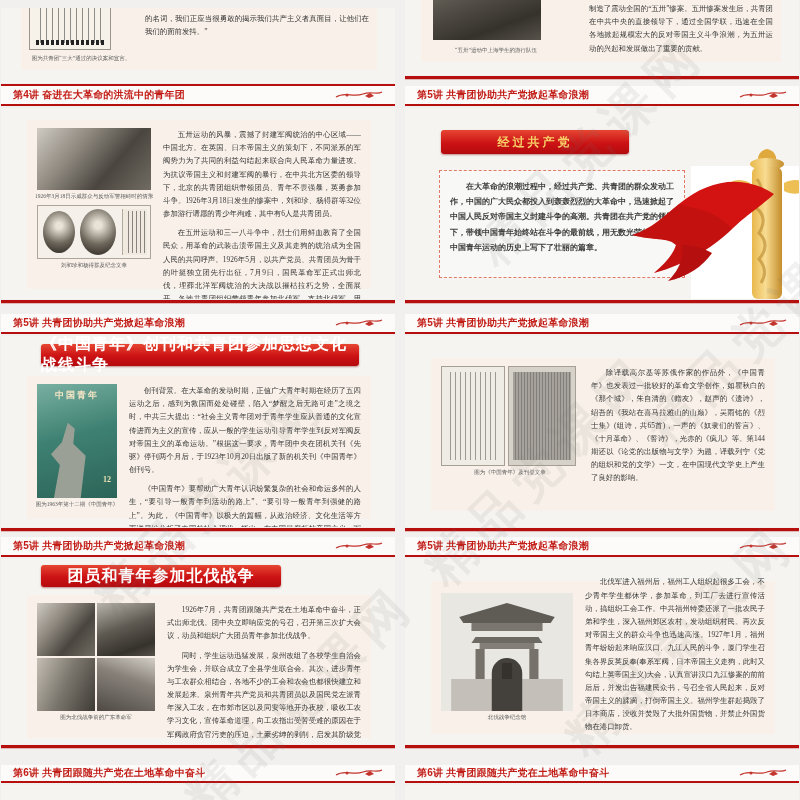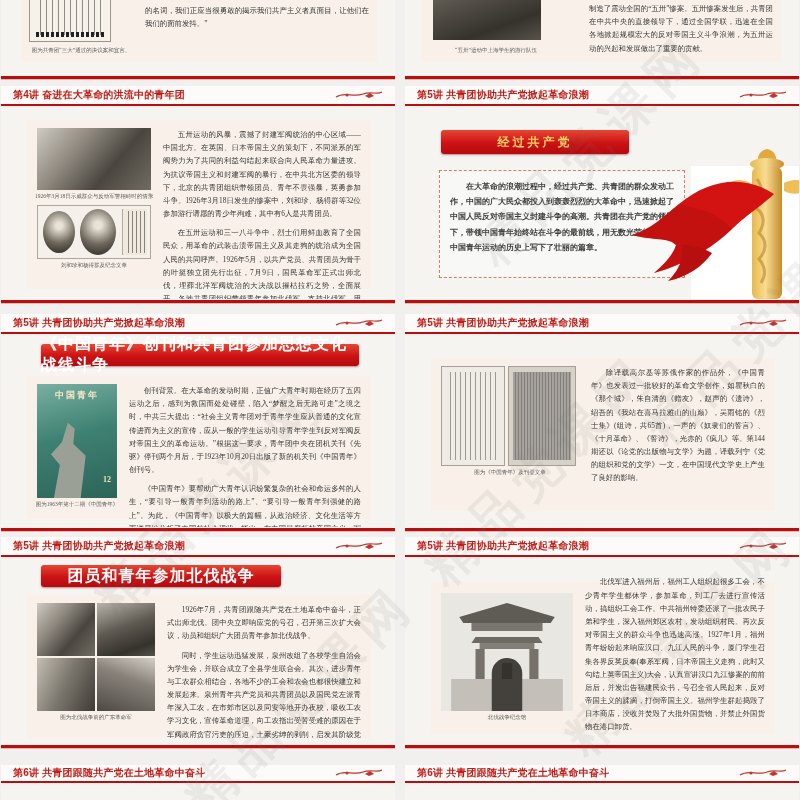--- a/index.html
+++ b/index.html
@@ -100,21 +100,21 @@
     font-family:"Liberation Sans","DejaVu Sans",sans-serif;font-weight:bold;
     transform:translate(-50%,-50%) rotate(-45deg);
   }
   .whitebacking{position:absolute;background:#ffffff;}
 </style>
 </head>
 <body>
 
 <div class="col col-left">
 
-  <div class="slide" style="top:0;height:101px;">
+  <div class="slide" style="top:8px;height:101px;">
     <div class="slide-body" style="top:0;height:75px;">
       <div class="panel" style="left:20px;right:18px;top:0;height:62px;display:block;">
         <div class="ph doc" style="position:absolute;left:8px;top:-40px;width:82px;height:82px;"></div>
         <div class="caption" style="position:absolute;left:0px;top:44px;width:120px;">图为共青团“三大”通过的决议案和宣言。</div>
         <p class="body-text no-indent" style="position:absolute;left:124px;right:8px;top:4px;">的名词，我们正应当很勇敢的揭示我们共产主义者真面目，让他们在我们的面前发抖。”</p>
       </div>
     </div>
     <div class="redline" style="top:76px;"></div>
   </div>
 

